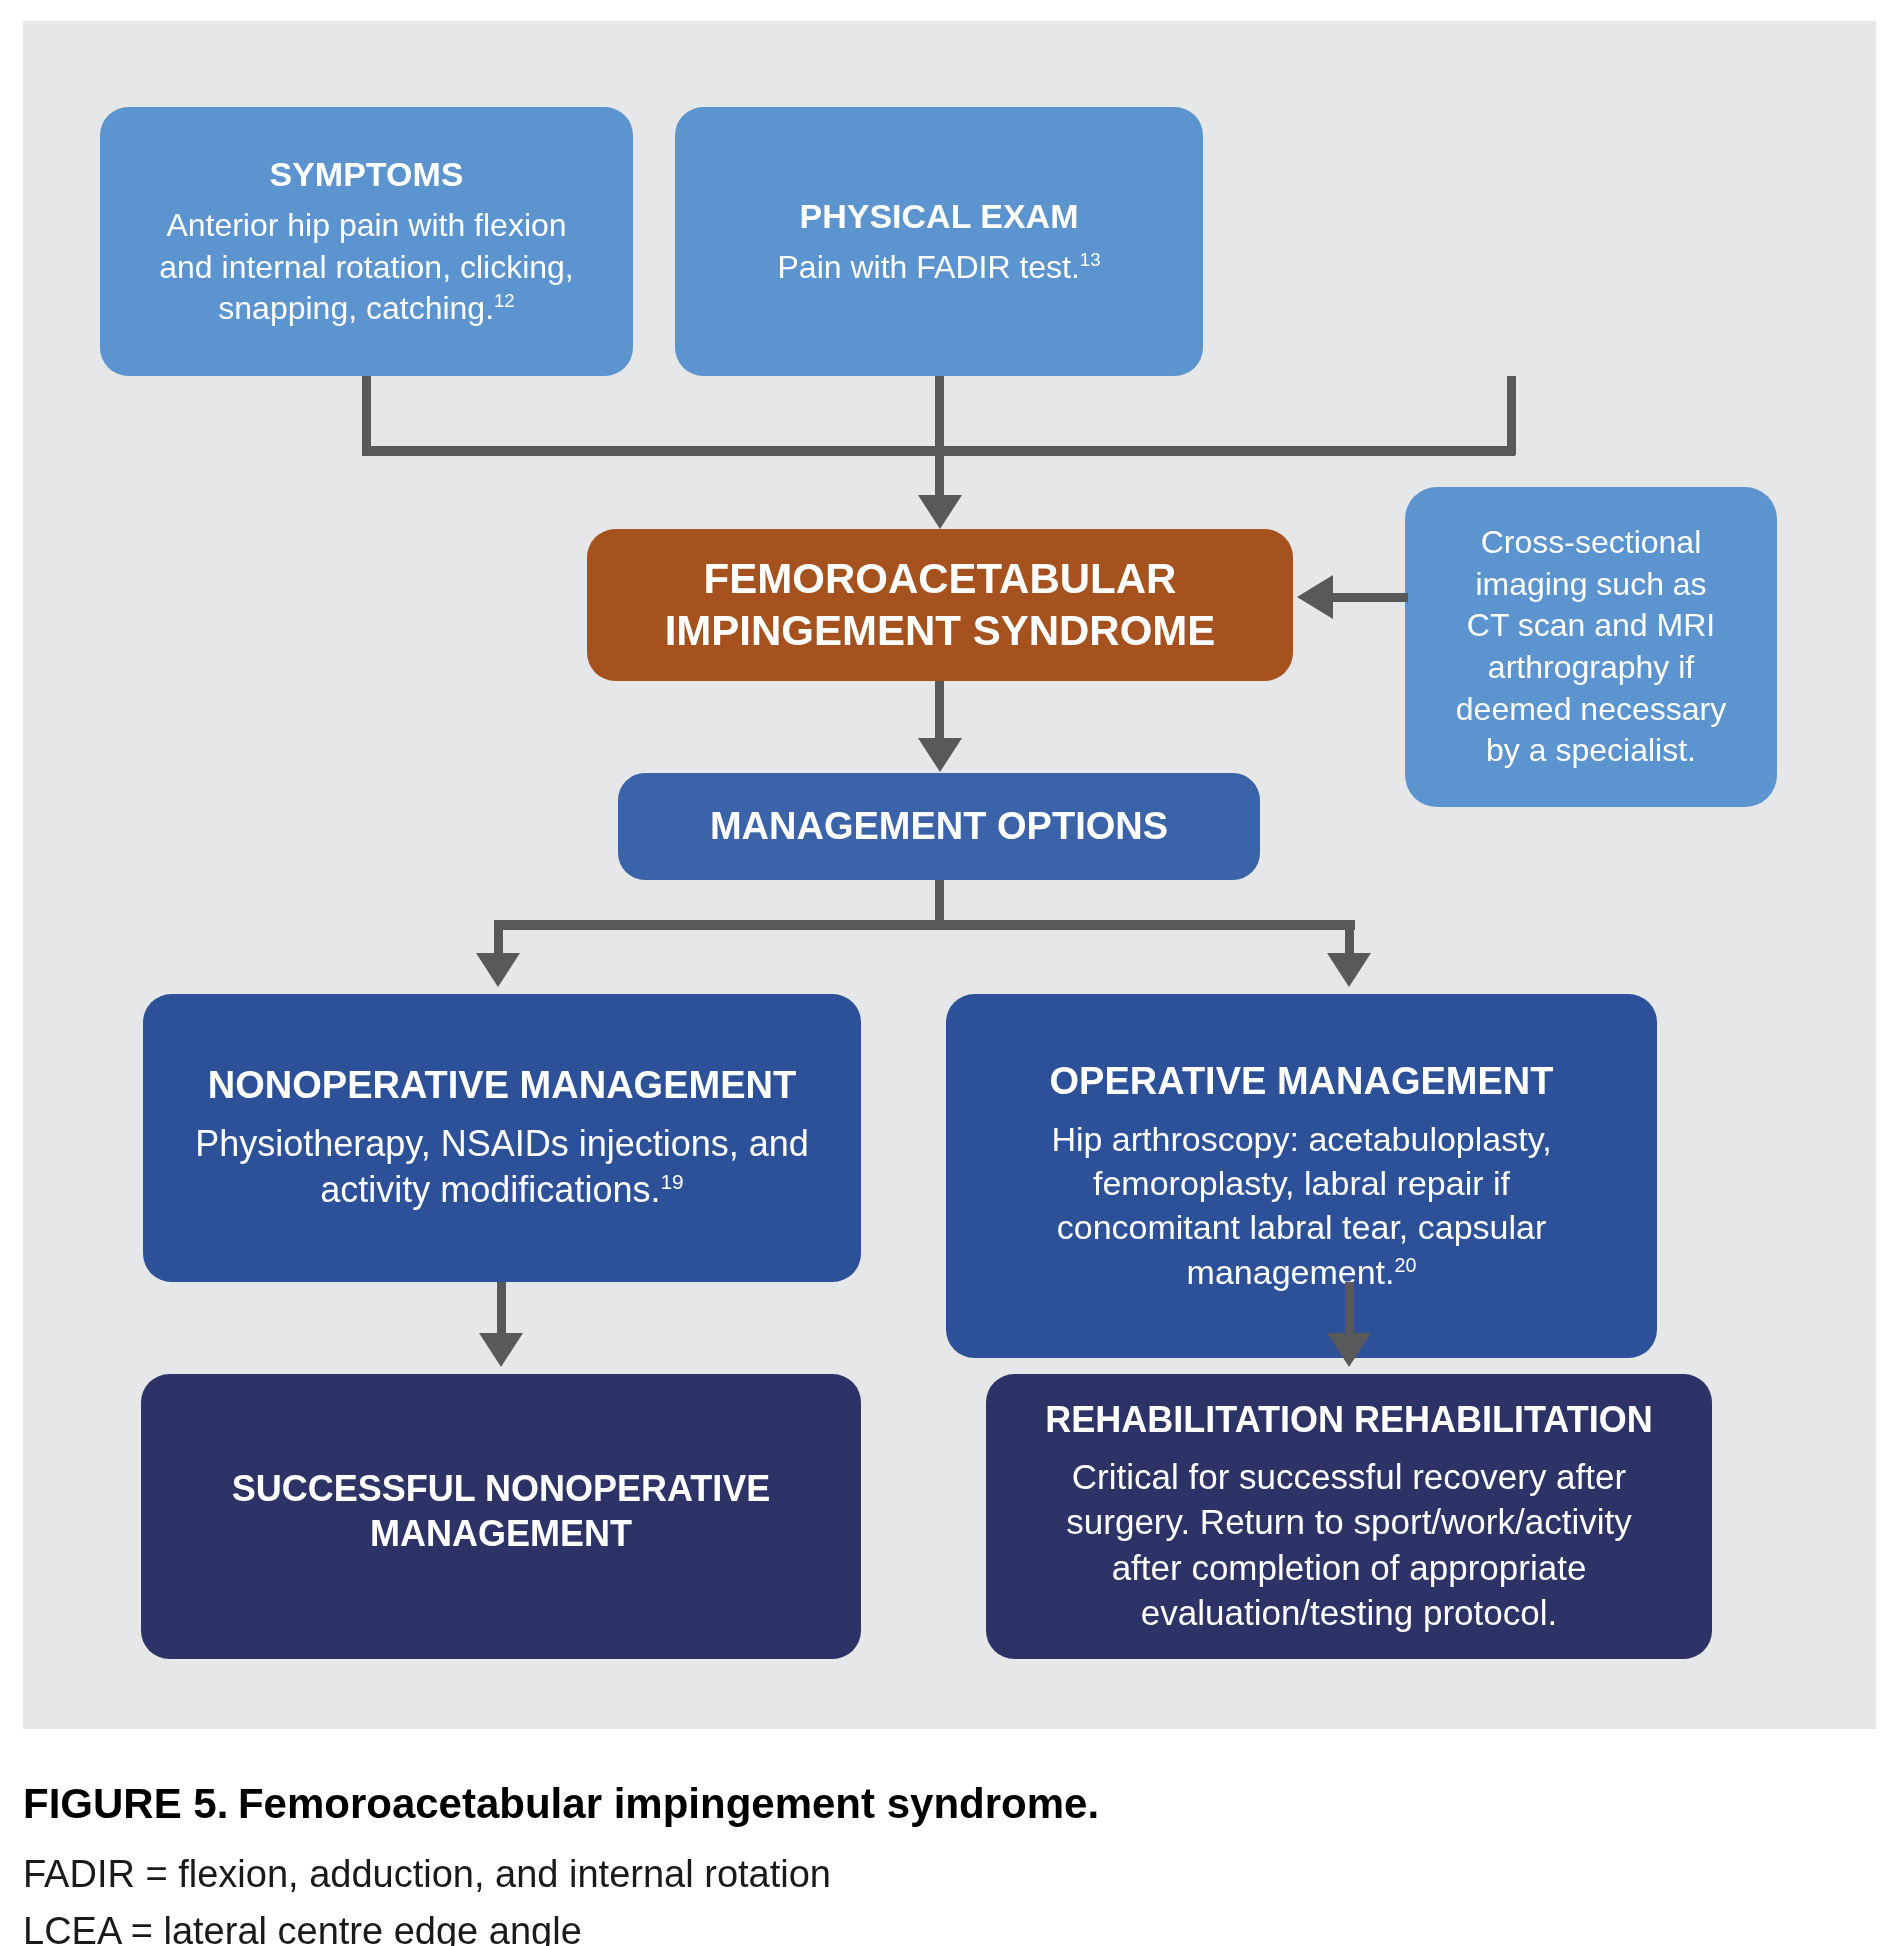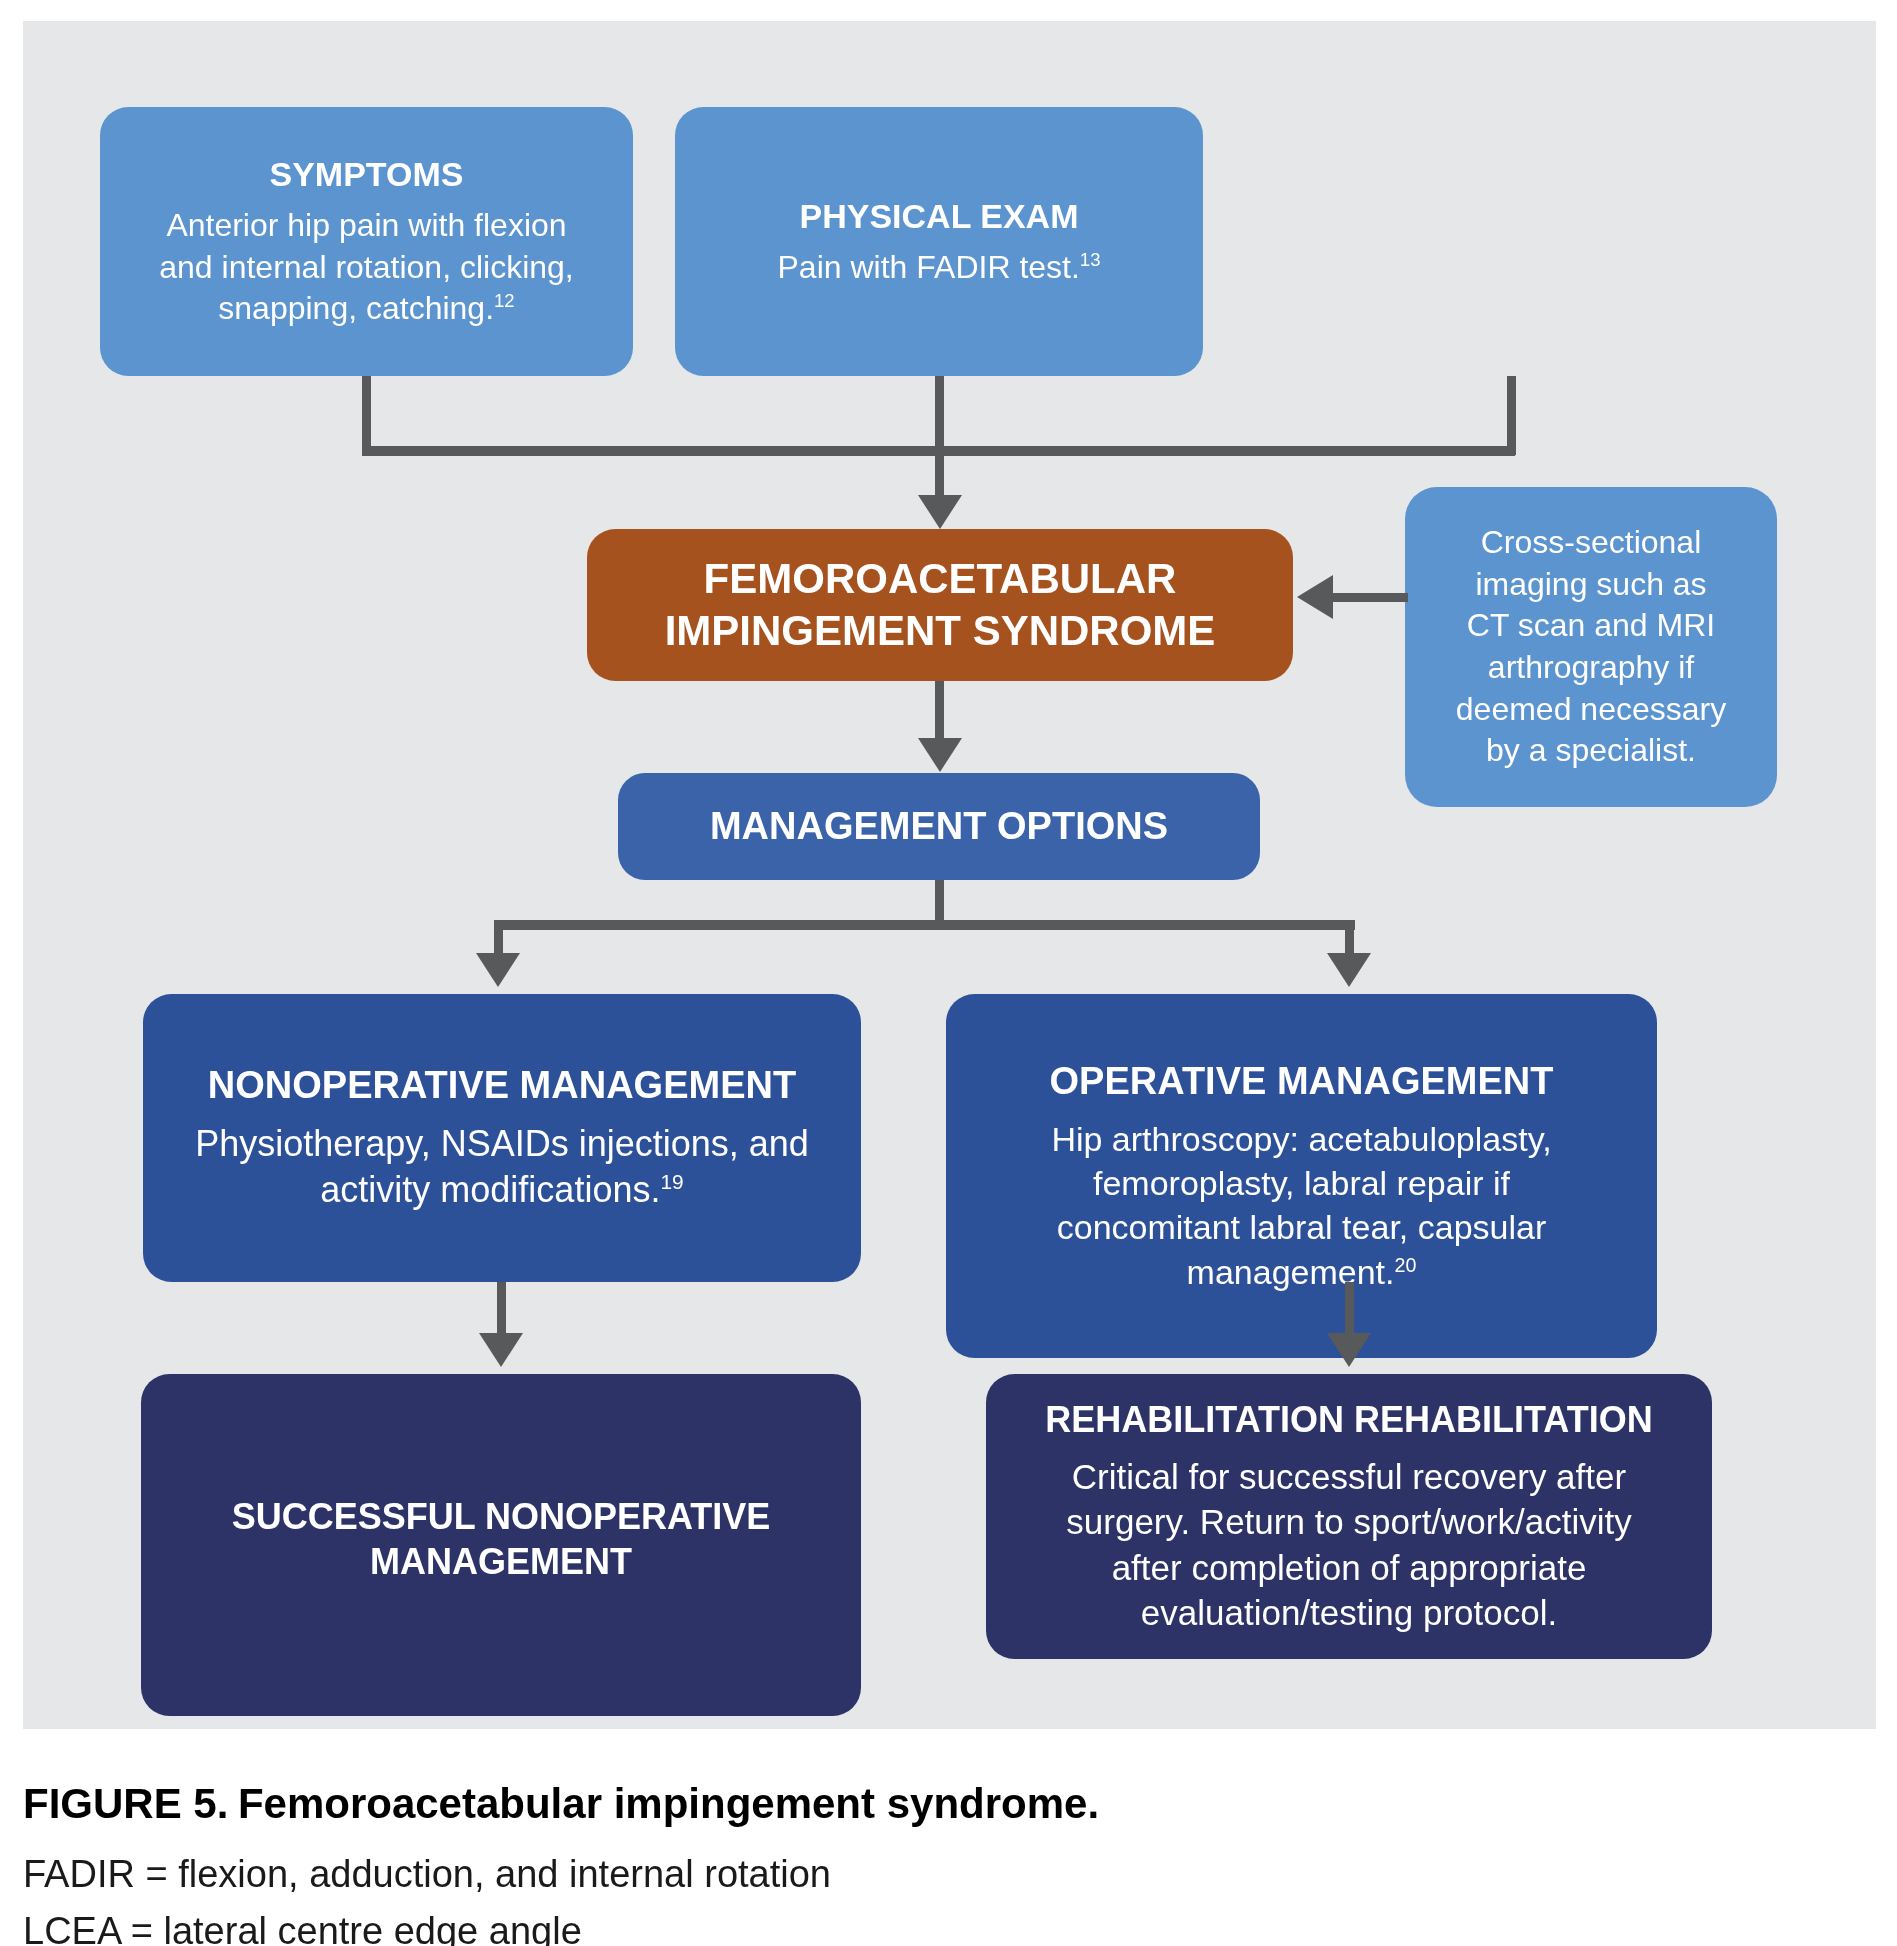--- a/index.html
+++ b/index.html
@@ -115,21 +115,21 @@
 femoroplasty, labral repair if
 concomitant labral tear, capsular
 management.</span><sup class="ref">20</sup></div>
   </div>
 
   <div class="line" style="left:497px;top:1282px;width:8.6px;height:53px;"></div>
   <div class="line" style="left:1345px;top:1282px;width:8.6px;height:53px;"></div>
   <div class="arr-down" style="left:479px;top:1333px;"></div>
   <div class="arr-down" style="left:1327px;top:1333px;"></div>
 
-  <div class="node c-navy" style="left:141px;top:1374px;width:720px;height:342px;">
+  <div class="node c-navy" style="left:141px;top:1374px;width:720px;height:285px;">
     <div class="title bot-title">SUCCESSFUL NONOPERATIVE
 MANAGEMENT</div>
   </div>
 
   <div class="node c-navy" style="left:986px;top:1374px;width:726px;height:285px;">
     <div class="title bot-title nowrap">REHABILITATION REHABILITATION</div>
     <div class="body bot-body">Critical for successful recovery after
 surgery. Return to sport/work/activity
 after completion of appropriate
 evaluation/testing protocol.</div>

